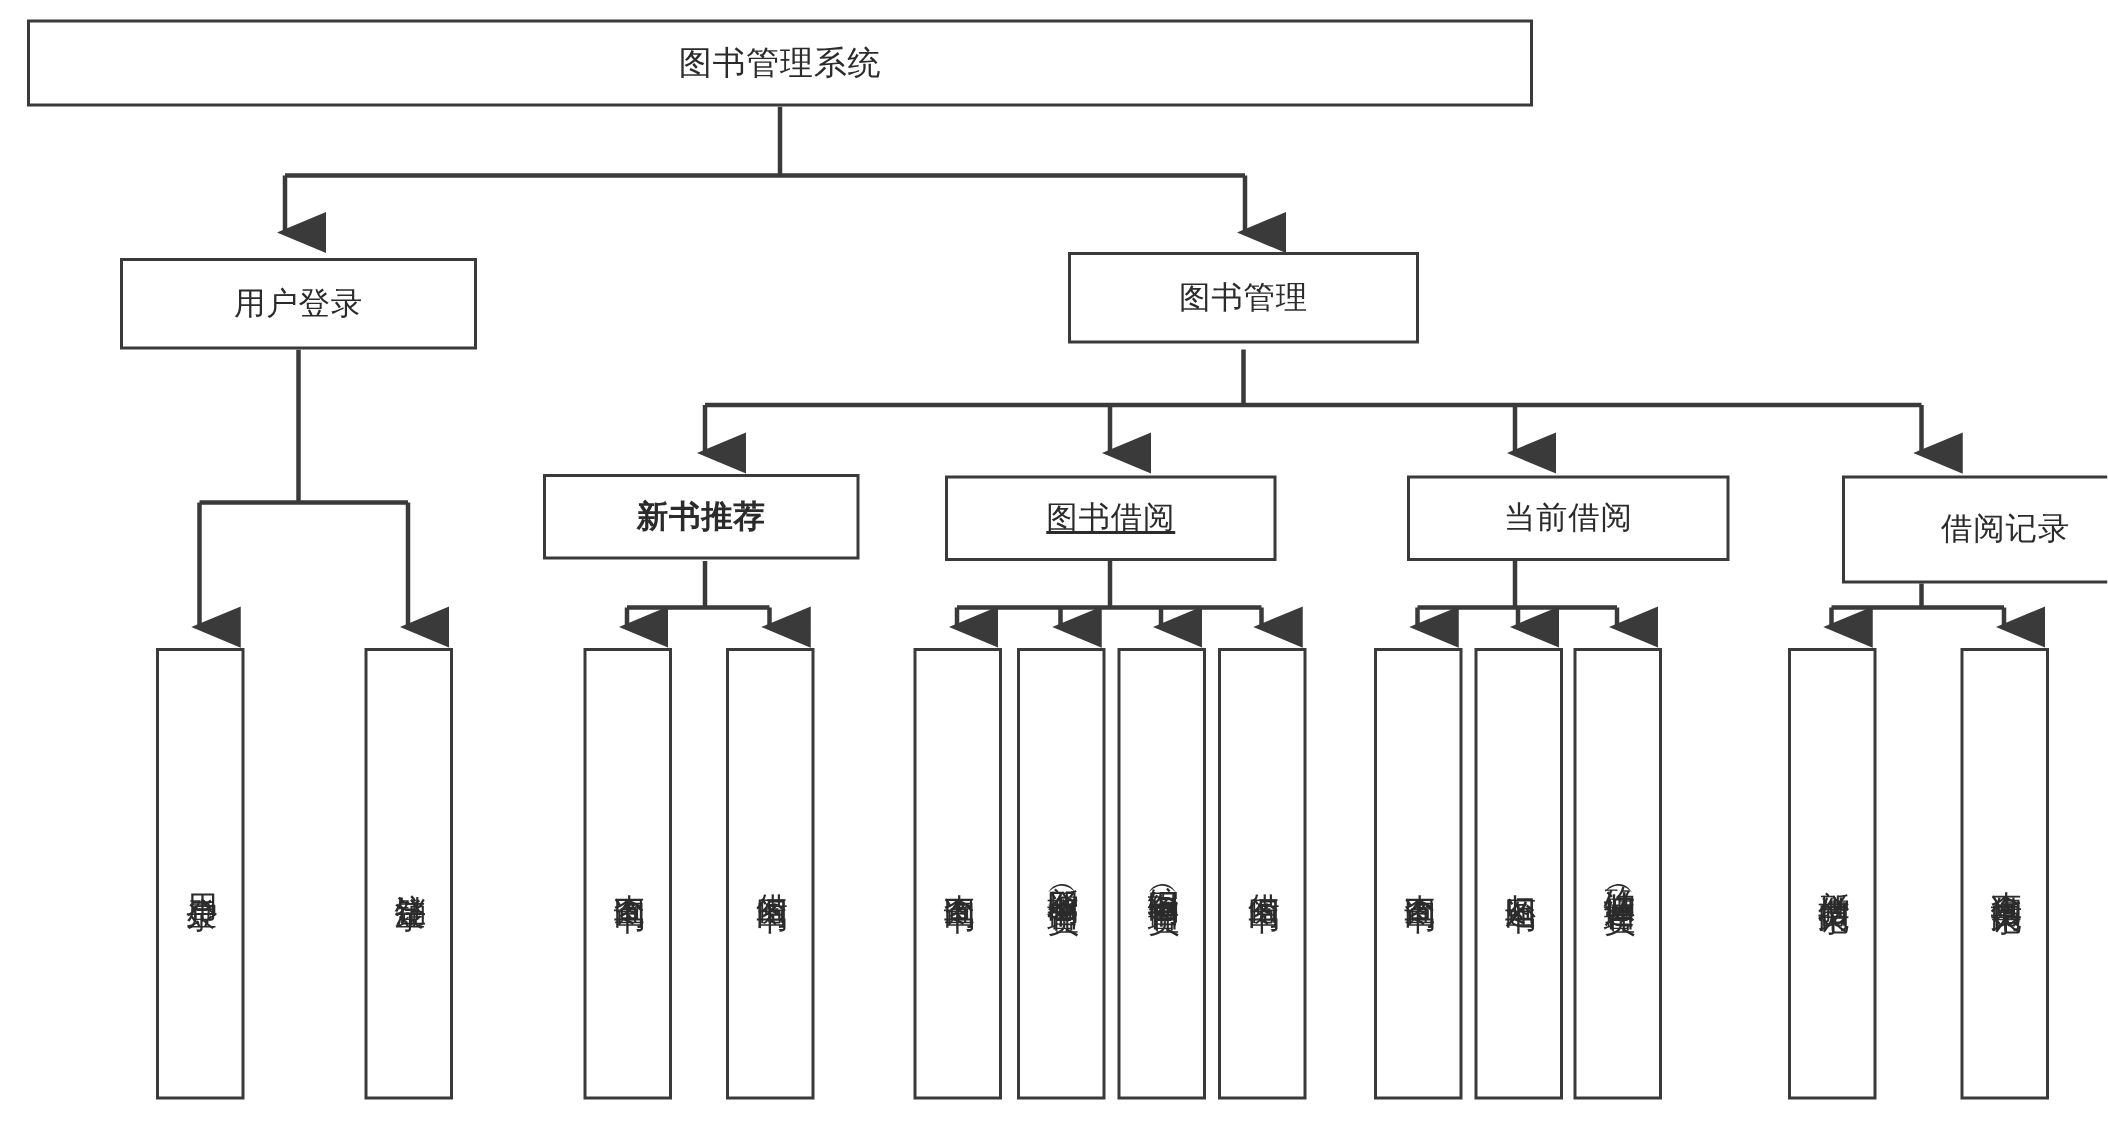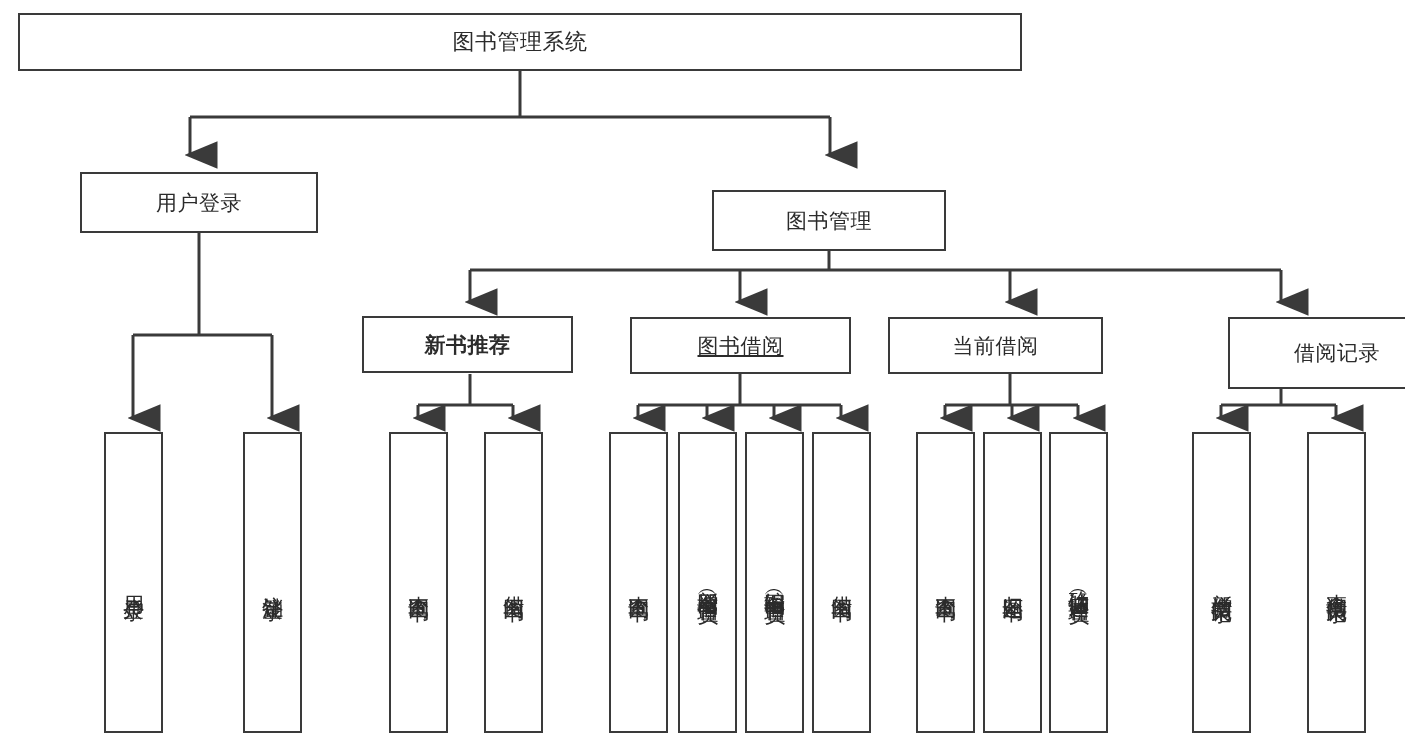--- a/index.html
+++ b/index.html
@@ -124,31 +124,31 @@
     </g>
   </svg>
 
   <div class="node node-root" style="left:18px; top:13px; width:1004px; height:58px;">
     <span class="node-h">图书管理系统</span>
   </div>
 
   <div class="node" style="left:80px; top:172px; width:238px; height:61px;">
     <span class="node-h">用户登录</span>
   </div>
-  <div class="node" style="left:712px; top:190px; width:234px; height:61px;">
+  <div class="node" style="left:712px; top:168px; width:234px; height:61px;">
     <span class="node-h">图书管理</span>
   </div>
 
   <div class="node" style="left:362px; top:316px; width:211px; height:57px;font-weight:bold;">
     <span class="node-h">新书推荐</span>
   </div>
   <div class="node" style="left:630px; top:317px; width:221px; height:57px;text-decoration:underline;">
     <span class="node-h">图书借阅</span>
   </div>
-  <div class="node" style="left:888px; top:317px; width:215px; height:57px;">
+  <div class="node" style="left:938px; top:317px; width:215px; height:57px;">
     <span class="node-h">当前借阅</span>
   </div>
   <div class="node" style="left:1228px; top:317px; width:218px; height:72px;">
     <span class="node-h">借阅记录</span>
   </div>
 
   <div class="node node-leaf" style="left:104px; top:432px; width:59px; height:301px;">
     <span class="vtext">用户登录</span>
   </div>
   <div class="node node-leaf" style="left:243px; top:432px; width:59px; height:301px;">

